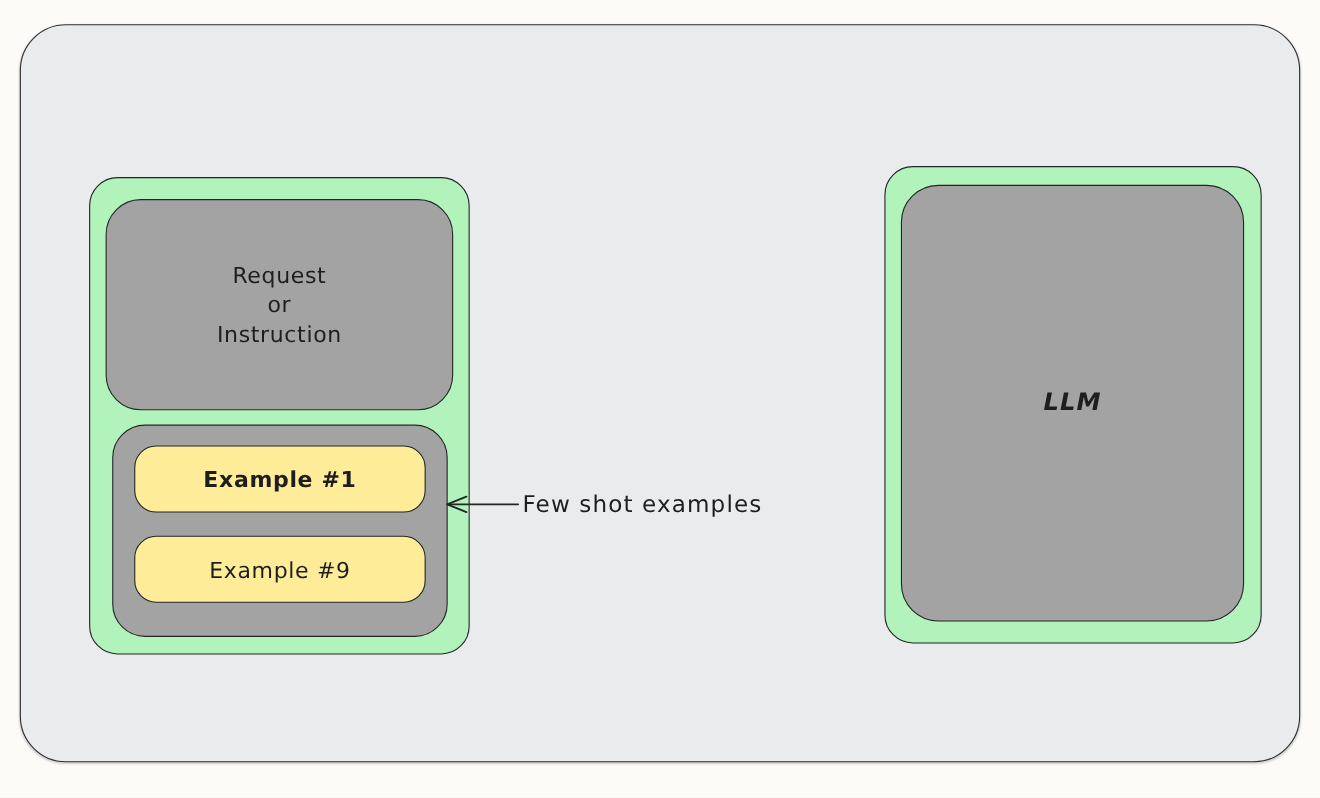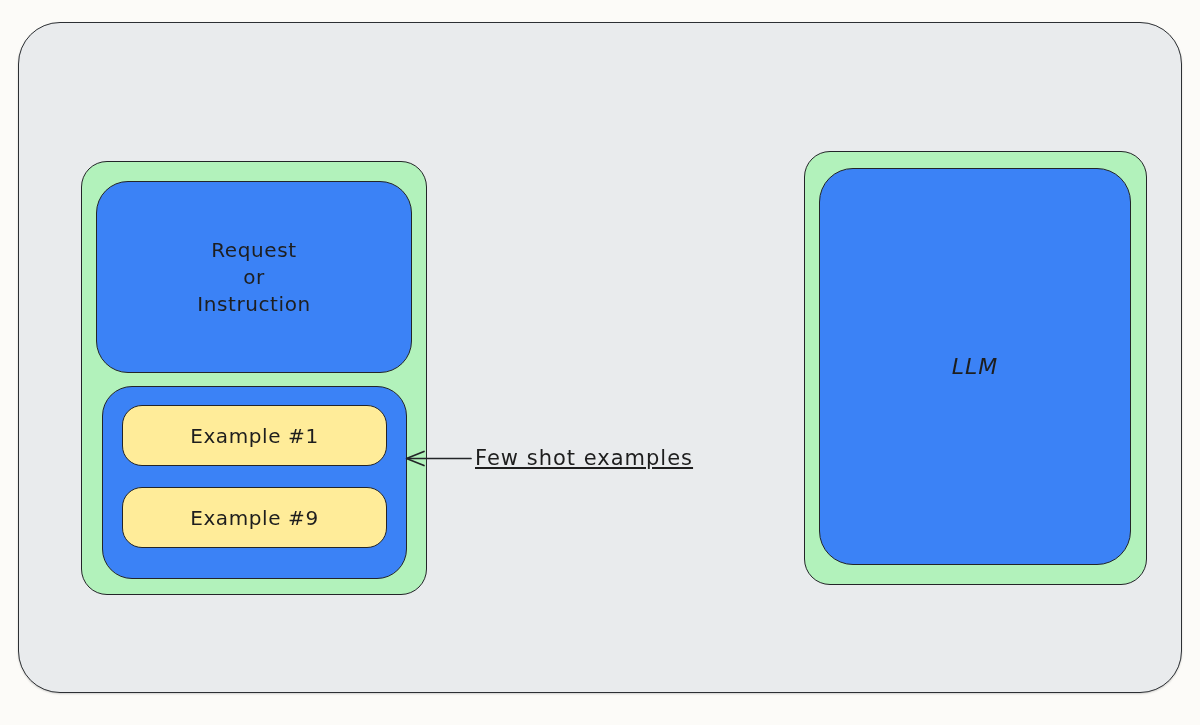--- a/index.html
+++ b/index.html
@@ -20,21 +20,21 @@
     border: 1.6px solid #2c2f33;
     border-radius: 42px;
     box-shadow: 0 1px 2px rgba(0,0,0,0.18);
   }
 
   .shape {
     position: absolute;
     border: 1.7px solid #232528;
   }
   .green { background: #b2f2bb; }
-  .blue { background: #3b82f6; }
+  .blue { background: #a3a3a3; }
   .yellow { background: #ffec99; }
 
   .prompt-group {
     left: 62px; top: 138px;
     width: 346px; height: 434px;
     border-radius: 26px;
   }
   .request-box {
     left: 77px; top: 158px;
     width: 316px; height: 192px;
@@ -54,54 +54,53 @@
     width: 305px; height: 193px;
     border-radius: 30px;
   }
   .example-box {
     width: 265px; height: 61px;
     border-radius: 20px;
     display: flex; align-items: center; justify-content: center;
     font-size: 20px;
     letter-spacing: 0.6px;
   }
-  .example-1 { left: 103px; top: 382px; }
+  .example-1 { left: 103px; top: 382px; font-weight: bold; }
   .example-2 { left: 103px; top: 464px; }
 
   .llm-group {
     left: 785px; top: 128px;
     width: 343px; height: 434px;
     border-radius: 26px;
   }
   .llm-box {
     left: 800px; top: 145px;
     width: 312px; height: 397px;
     border-radius: 34px;
     display: flex; align-items: center; justify-content: center;
   }
   .llm-label {
     font-size: 22px;
     font-style: italic;
-    font-weight: normal;
+    font-weight: bold;
     letter-spacing: 1px;
   }
 
   .arrow-svg {
     position: absolute;
     left: 380px; top: 420px;
     width: 80px; height: 30px;
     overflow: visible;
   }
   .few-shot-label {
     position: absolute;
     left: 456px; top: 423px;
     font-size: 21px;
     letter-spacing: 1px;
     white-space: nowrap;
-    text-decoration: underline;
   }
 </style>
 </head>
 <body>
 
 <div class="page">
   <div class="canvas">
 
     <div class="shape green prompt-group"></div>
 

